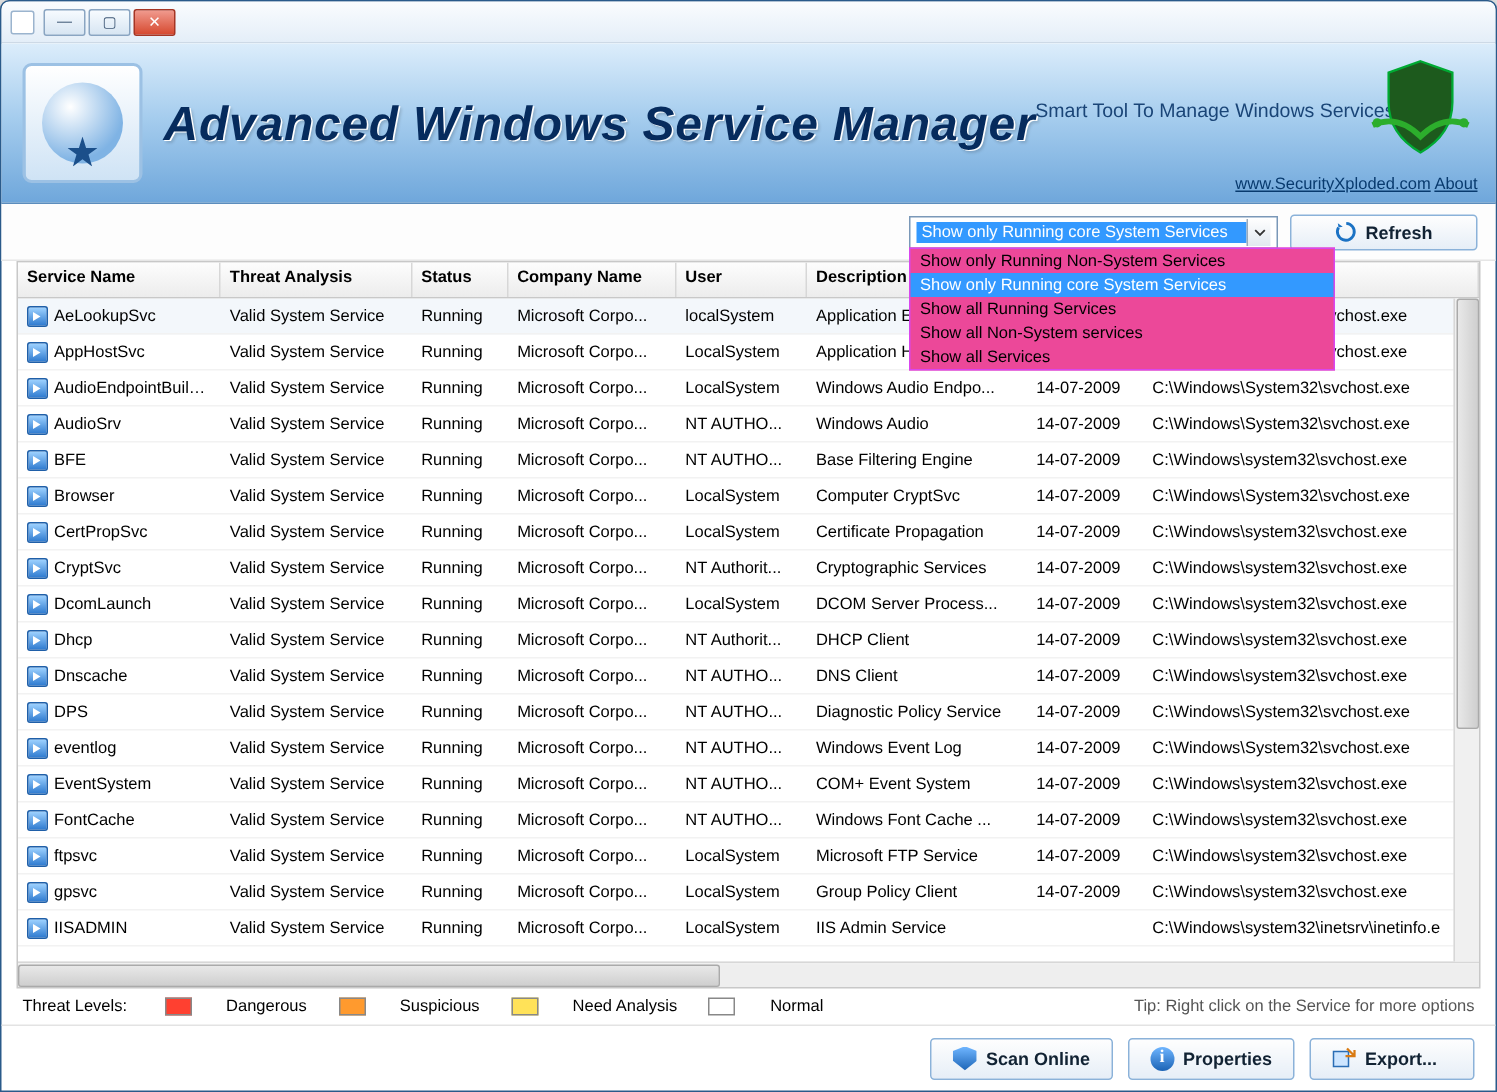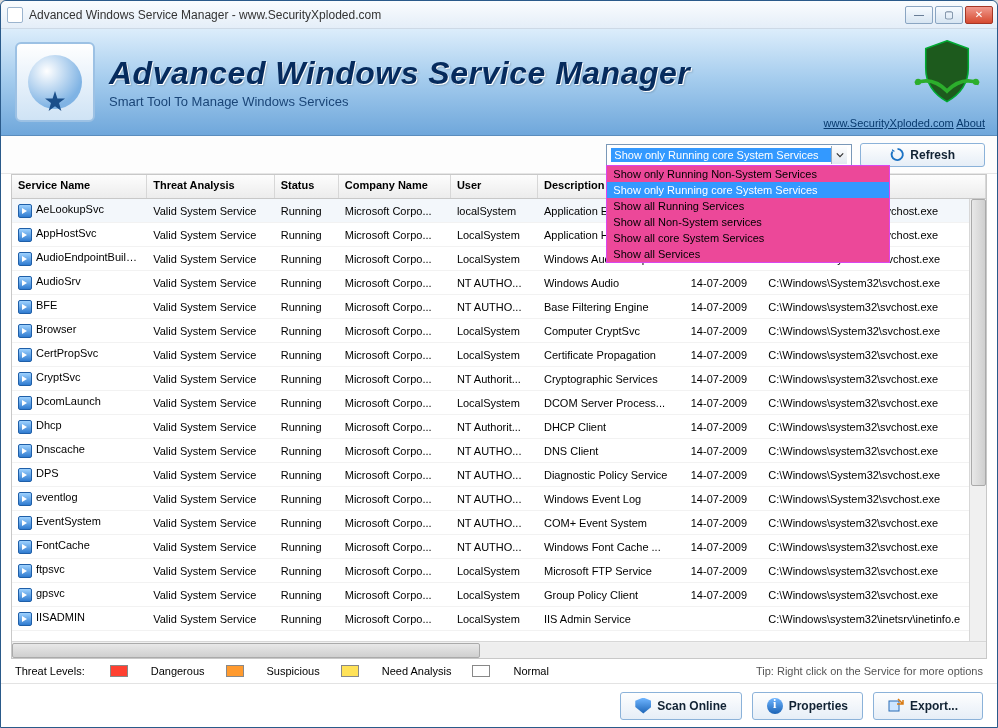--- a/index.html
+++ b/index.html
@@ -11,21 +11,21 @@
 .titlebar .favicon { width: 16px; height: 16px; margin: 0 6px 0 2px; border: 1px solid #9bb4ce; background: #fff; border-radius: 2px; }
 .titlebar .title { font-size: 12px; color: #333; flex: 1; }
 .winbtns { display: flex; gap: 2px; }
 .winbtn { width: 28px; height: 18px; border: 1px solid #8aa5c2; border-radius: 2px; background: linear-gradient(#f7fbff,#d7e5f2); display: flex; align-items: center; justify-content: center; font-size: 10px; color: #415a78; cursor: default; }
 .winbtn.close { background: linear-gradient(#f09a8e,#d6492f); color:#fff; border-color:#a53524;}
 
 .banner { height: 107px; background: linear-gradient(180deg,#dcedfb 0%, #a6cdee 46%, #6fa7db 100%); display: flex; align-items: center; position: relative; border-bottom: 1px solid #5b8dbd; }
 .banner .logo { width: 80px; height: 80px; margin: 0 14px; background: linear-gradient(#fff,#cfe3f5); border: 2px solid #9cc1e4; border-radius: 6px; display:flex;align-items:center;justify-content:center;}
 .banner .logo-inner{width:54px;height:54px;border-radius:50%;background:radial-gradient(circle at 35% 30%, #fff, #7fb3e4 70%);position:relative;}
 .banner .logo-inner::after{content:"";position:absolute;bottom:-2px;left:50%;transform:translateX(-50%);width:20px;height:20px;background:#1b4f8a;border-radius:3px;clip-path:polygon(50% 0,62% 38%,100% 38%,70% 60%,82% 100%,50% 76%,18% 100%,30% 60%,0 38%,38% 38%);}
-.banner-text{display:flex;flex-direction:column;}
+.banner-text{display:flex;flex-direction:row;}
 .app-title { font-size: 32px; font-weight: bold; font-style: italic; color: #062b5d; text-shadow: 1px 1px 0 #fff, 2px 2px 2px rgba(0,0,0,.15); letter-spacing: .5px; }
 .app-sub { font-size: 13px; color: #1a4577; text-align: left; margin-top: 2px; }
 .banner-right{position:absolute;right:12px;top:8px;text-align:right;}
 .crest{width:76px;height:70px;margin-left:auto;position:relative;}
 .crest svg{width:100%;height:100%;}
 .banner-link{font-size:11px;color:#083a6e;position:absolute;right:12px;bottom:6px;}
 .banner-link span{cursor:pointer;text-decoration:underline;}
 
 .toolbar{height:38px;display:flex;align-items:center;justify-content:flex-end;gap:8px;padding:0 12px;background:#fdfdfd;border-bottom:1px solid #e6e6e6;}
 .filter-wrap{position:relative;margin-left:43px;}
@@ -69,21 +69,20 @@
 .ic.info{background:linear-gradient(#6fb5ff,#1b63b5);position:relative;}
 .ic.info::after{content:"i";position:absolute;left:0;right:0;top:-1px;text-align:center;color:#fff;font-weight:bold;font-family:Georgia;font-size:12px;}
 </style>
 </head>
 <body>
 
 <div class="window">
 
   <div class="titlebar">
     <span class="favicon"></span>
-    <span class="title">Advanced Windows Service Manager - www.SecurityXploded.com</span>
     <div class="winbtns">
       <div class="winbtn">—</div>
       <div class="winbtn">▢</div>
       <div class="winbtn close">✕</div>
     </div>
   </div>
 
   <div class="banner">
     <div class="logo">
         <div class="logo-inner"></div>
@@ -116,21 +115,20 @@
             <svg viewBox="0 0 10 10">
               <path d="M1 3 L5 7 L9 3" fill="none" stroke="#333" stroke-width="1.5"></path>
             </svg>
           </span>
       </div>
       <div class="dropdown">
         <div>Show only Running Non-System Services</div>
         <div class="hi">Show only Running core System Services</div>
         <div>Show all Running Services</div>
         <div>Show all Non-System services</div>
-        <div>Show all core System Services</div>
         <div>Show all Services</div>
       </div>
     </div>
     <div class="btn">
       <svg viewBox="0 0 16 16">
           <path d="M8 2 A6 6 0 1 1 2.5 5" fill="none" stroke="#1b72c4" stroke-width="2"></path>
           <path d="M2 2 L2.5 5 L5.5 4.5 Z" fill="#1b72c4"></path>
         </svg>
       <span>Refresh</span>
     </div>

